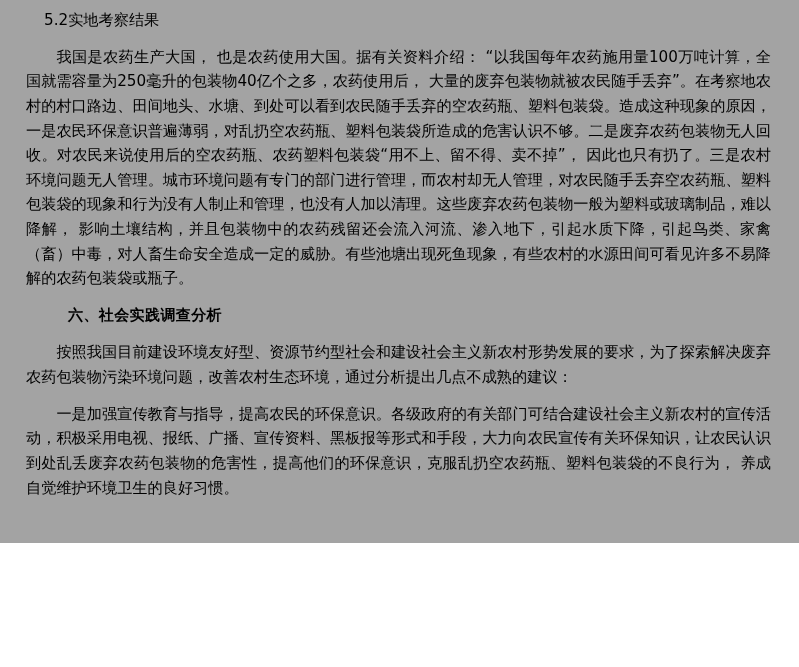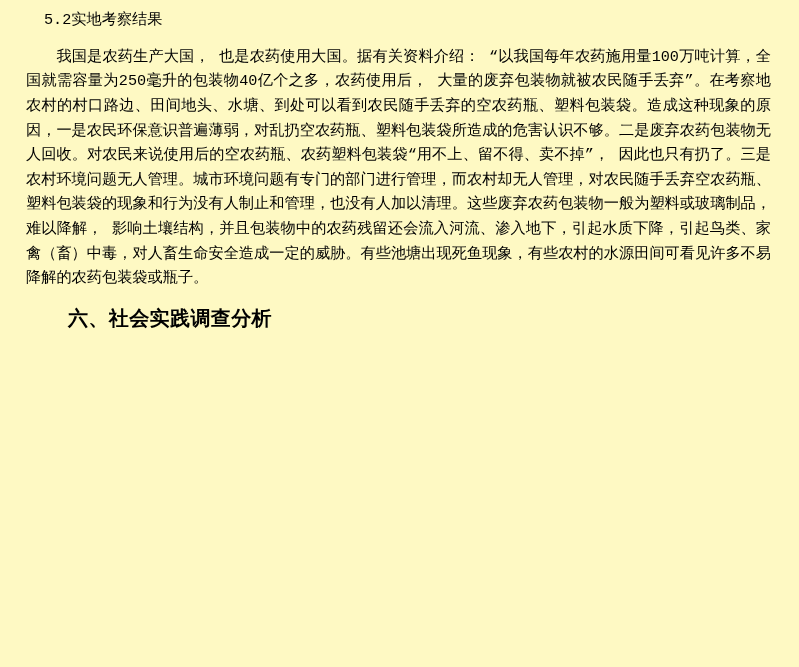--- a/index.html
+++ b/index.html
@@ -9,44 +9,43 @@
   }
   body {
     width: 799px;
     height: 667px;
     font-family: "DejaVu Sans", "Liberation Sans", sans-serif;
     color: #000000;
     overflow: hidden;
   }
   .page {
     width: 799px;
-    height: 667px;
+    height: 543px;
     box-sizing: border-box;
     padding: 8px 16px 0 14px;
-    background: #fef9c3;
-    font-family: Liberation Mono, monospace;
+    background: #a3a3a3;
   }
   .doc {
     font-size: 15.2px;
     line-height: 1.62;
     text-align: justify;
     text-justify: inter-ideograph;
   }
   .sec-title {
     font-size: 15.2px;
     line-height: 1.62;
     margin: 0;
     padding: 0;
   }
   .sec-title-num {
     padding-left: 30px;
   }
   .heading-bold {
     font-weight: bold;
-    font-size: 20px;
+    font-size: 15px;
     line-height: 1.7;
     margin: 0;
     padding-left: 54px;
     letter-spacing: 0.4px;
   }
   p.para {
     margin: 12px;
     padding: 0;
     text-indent: 2em;
   }
@@ -60,16 +59,18 @@
     <div class="sec-title">
       <span class="sec-title-num">5.2实地考察结果</span>
     </div>
 
     <p class="para">我国是农药生产大国，  也是农药使用大国。据有关资料介绍： “以我国每年农药施用量100万吨计算，全国就需容量为250毫升的包装物40亿个之多，农药使用后， 大量的废弃包装物就被农民随手丢弃”。在考察地农村的村口路边、田间地头、水塘、到处可以看到农民随手丢弃的空农药瓶、塑料包装袋。造成这种现象的原因，一是农民环保意识普遍薄弱，对乱扔空农药瓶、塑料包装袋所造成的危害认识不够。二是废弃农药包装物无人回收。对农民来说使用后的空农药瓶、农药塑料包装袋“用不上、留不得、卖不掉”， 因此也只有扔了。三是农村环境问题无人管理。城市环境问题有专门的部门进行管理，而农村却无人管理，对农民随手丢弃空农药瓶、塑料包装袋的现象和行为没有人制止和管理，也没有人加以清理。这些废弃农药包装物一般为塑料或玻璃制品，难以降解， 影响土壤结构，并且包装物中的农药残留还会流入河流、渗入地下，引起水质下降，引起鸟类、家禽（畜）中毒，对人畜生命安全造成一定的威胁。有些池塘出现死鱼现象，有些农村的水源田间可看见许多不易降解的农药包装袋或瓶子。</p>
 
     <div class="heading-bold">六、社会实践调查分析</div>
 
 
 
+    <p class="para">按照我国目前建设环境友好型、资源节约型社会和建设社会主义新农村形势发展的要求，为了探索解决废弃农药包装物污染环境问题，改善农村生态环境，通过分析提出几点不成熟的建议：</p>
 
+    <p class="para">一是加强宣传教育与指导，提高农民的环保意识。各级政府的有关部门可结合建设社会主义新农村的宣传活动，积极采用电视、报纸、广播、宣传资料、黑板报等形式和手段，大力向农民宣传有关环保知识，让农民认识到处乱丢废弃农药包装物的危害性，提高他们的环保意识，克服乱扔空农药瓶、塑料包装袋的不良行为， 养成自觉维护环境卫生的良好习惯。</p>
 
   </div>
 </div>
 
 </body></html>

